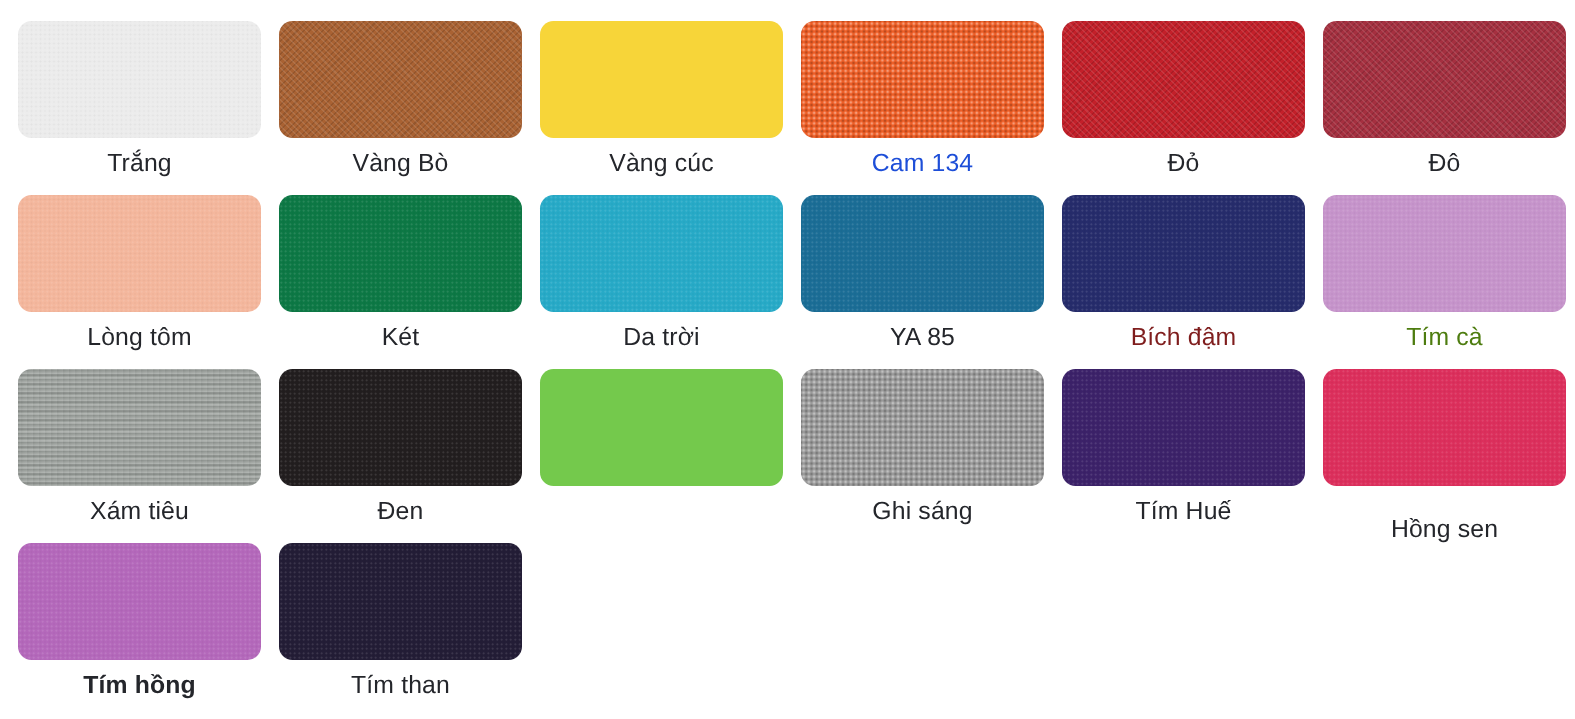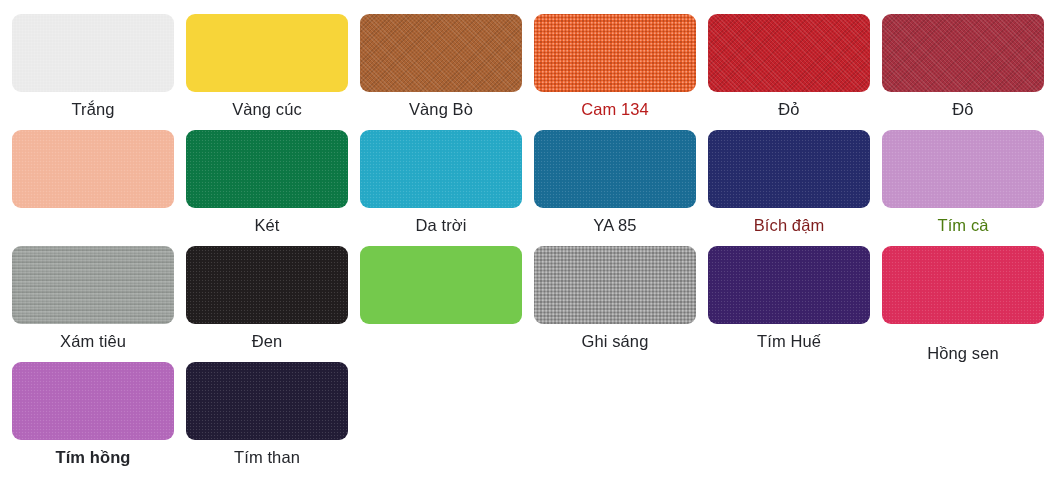--- a/index.html
+++ b/index.html
@@ -128,41 +128,42 @@
 </head>
 <body style="background: rgb(255, 255, 255);">
 
 <div id="palette">
   <div class="swatch-grid">
       <div class="swatch-cell">
         <div class="swatch-chip tex-soft" style="background-color: rgb(236, 236, 236);"></div>
         <div class="swatch-label" style="color: rgb(36, 38, 43);">Trắng</div>
       </div>
       <div class="swatch-cell">
+        <div class="swatch-chip tex-weave" style="background-color: rgb(169, 98, 51);"></div>
+        <div class="swatch-label" style="color: rgb(36, 38, 43);">Vàng Bò</div>
+      </div>
+      <div class="swatch-cell">
         <div class="swatch-chip tex-none" style="background-color: rgb(247, 213, 57);"></div>
         <div class="swatch-label" style="color: rgb(36, 38, 43);">Vàng cúc</div>
       </div>
       <div class="swatch-cell">
-        <div class="swatch-chip tex-weave" style="background-color: rgb(169, 98, 51);"></div>
-        <div class="swatch-label" style="color: rgb(36, 38, 43);">Vàng Bò</div>
-      </div>
-      <div class="swatch-cell">
         <div class="swatch-chip tex-dots" style="background-color: rgb(238, 94, 38);"></div>
-        <div class="swatch-label" style="color: #b91c1c;">Cam 134</div>
+        <div class="swatch-label" style="color: #1d4ed8;">Cam 134</div>
       </div>
       <div class="swatch-cell">
         <div class="swatch-chip tex-weave" style="background-color: rgb(195, 32, 42);"></div>
         <div class="swatch-label" style="color: rgb(36, 38, 43);">Đỏ</div>
       </div>
       <div class="swatch-cell">
         <div class="swatch-chip tex-weave" style="background-color: rgb(165, 48, 64);"></div>
         <div class="swatch-label" style="color: rgb(36, 38, 43);">Đô</div>
       </div>
       <div class="swatch-cell">
         <div class="swatch-chip tex-soft" style="background-color: rgb(244, 183, 157);"></div>
+        <div class="swatch-label" style="color: rgb(36, 38, 43);">Lòng tôm</div>
       </div>
       <div class="swatch-cell">
         <div class="swatch-chip tex-soft" style="background-color: rgb(13, 120, 69);"></div>
         <div class="swatch-label" style="color: rgb(36, 38, 43);">Két</div>
       </div>
       <div class="swatch-cell">
         <div class="swatch-chip tex-soft" style="background-color: rgb(39, 170, 199);"></div>
         <div class="swatch-label" style="color: rgb(36, 38, 43);">Da trời</div>
       </div>
       <div class="swatch-cell">

